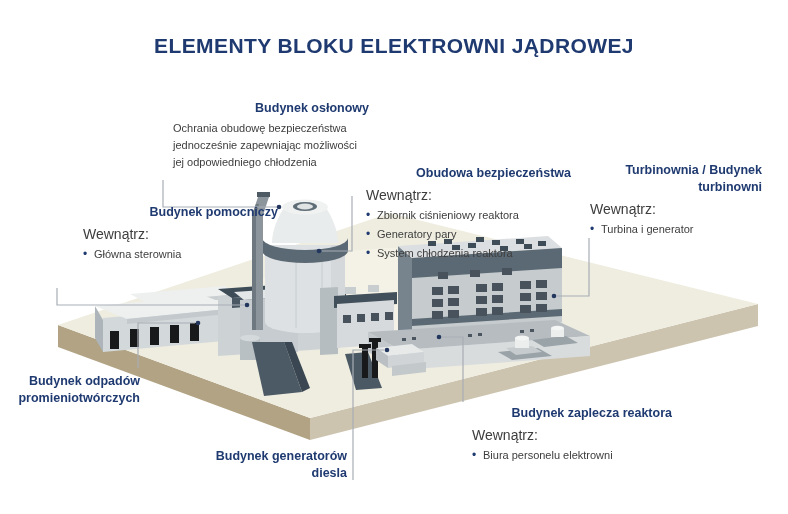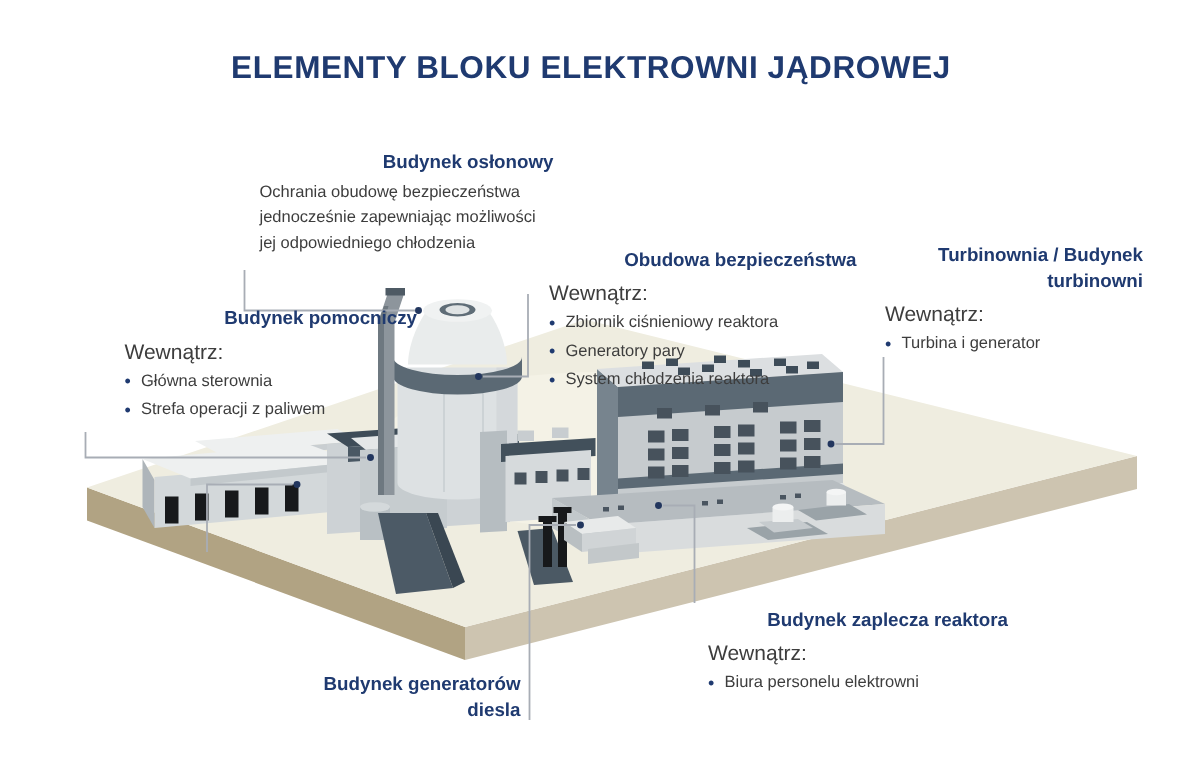--- a/index.html
+++ b/index.html
@@ -234,24 +234,26 @@
     <ul>
       <li>Turbina i generator</li>
     </ul>
   </div>
 
   <div class="callout b-pomocniczy">
     <h3>Budynek pomocniczy</h3>
     <div class="inside">Wewnątrz:</div>
     <ul>
       <li>Główna sterownia</li>
-      <li>Strefa operacji z paliwem</li>
-    </ul>
-  </div>
-
+    </ul>
+  </div>
+
+  <div class="callout b-odpady">
+    <h3>Budynek odpadów promieniotwórczych</h3>
+  </div>
 
   <div class="callout b-diesel">
     <h3>Budynek generatorów diesla</h3>
   </div>
 
   <div class="callout b-zaplecze">
     <h3>Budynek zaplecza reaktora</h3>
     <div class="inside">Wewnątrz:</div>
     <ul>
       <li>Biura personelu elektrowni</li>

